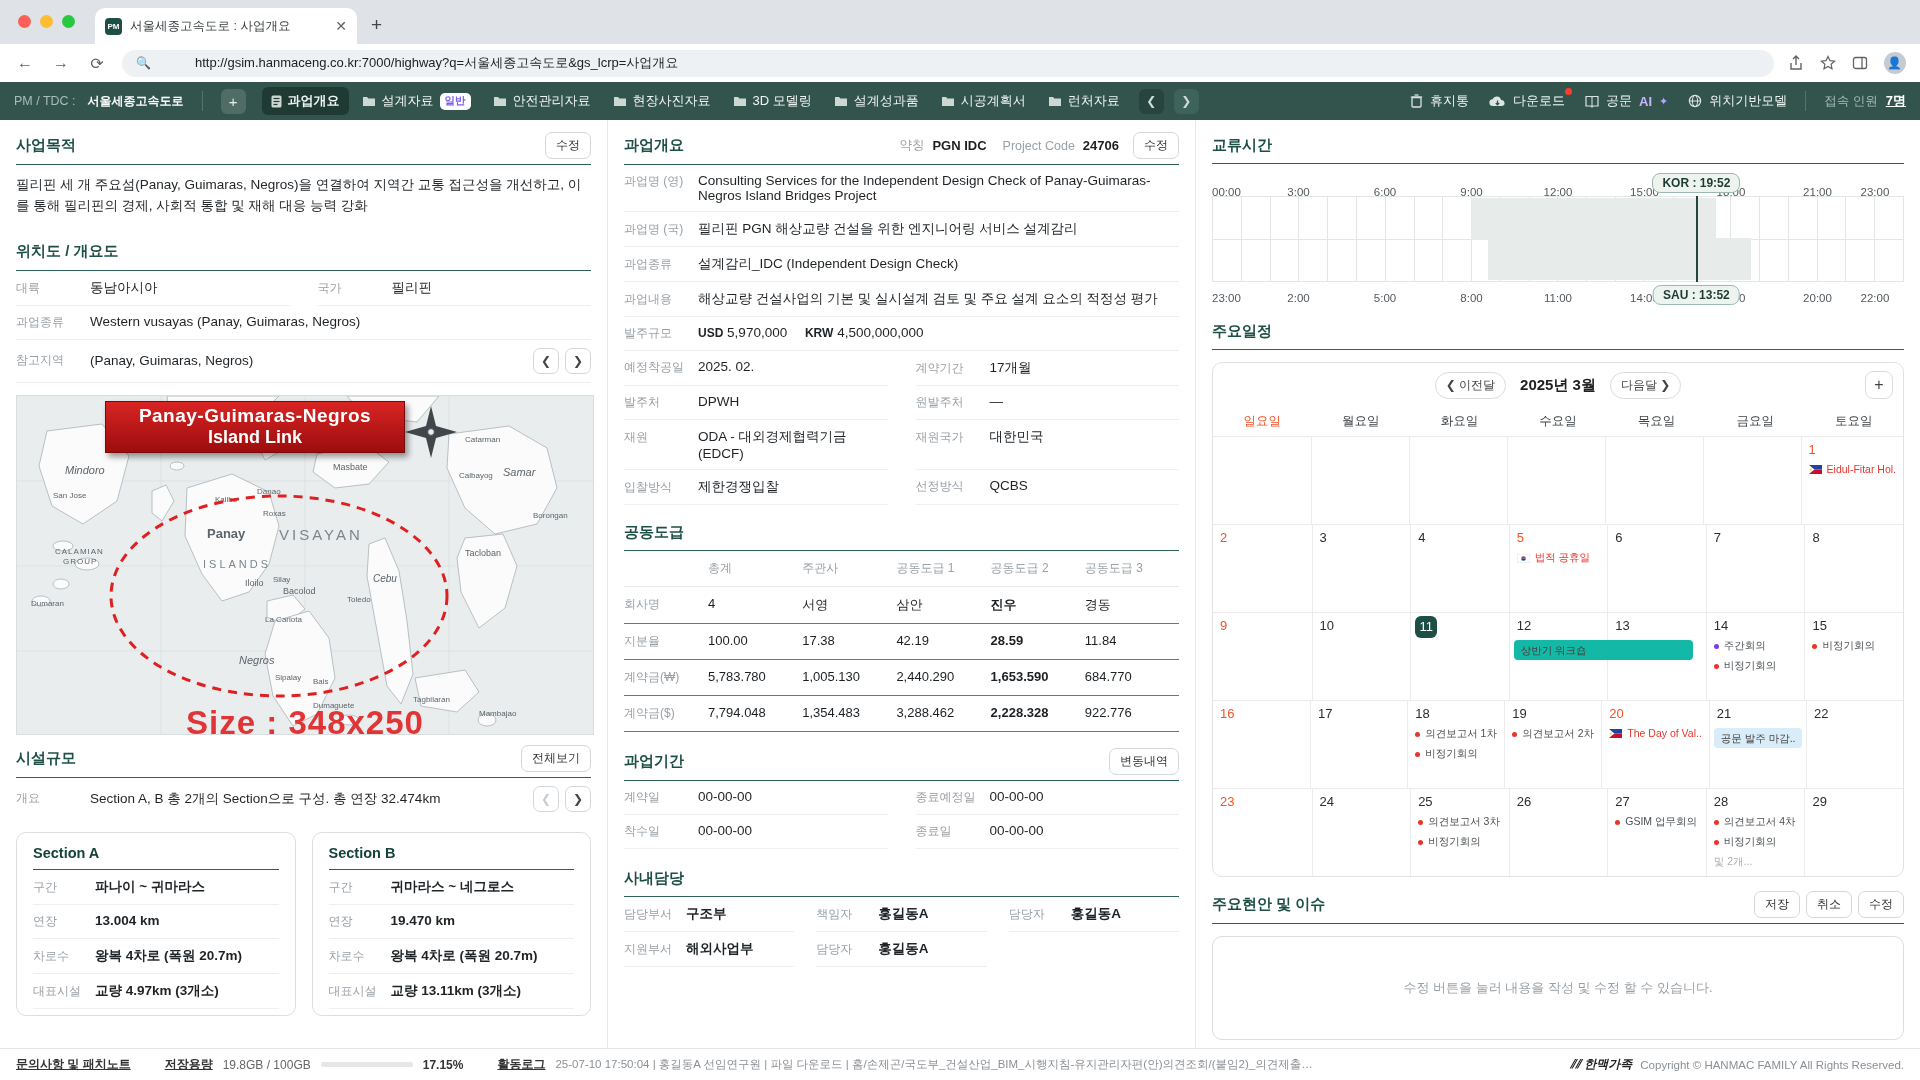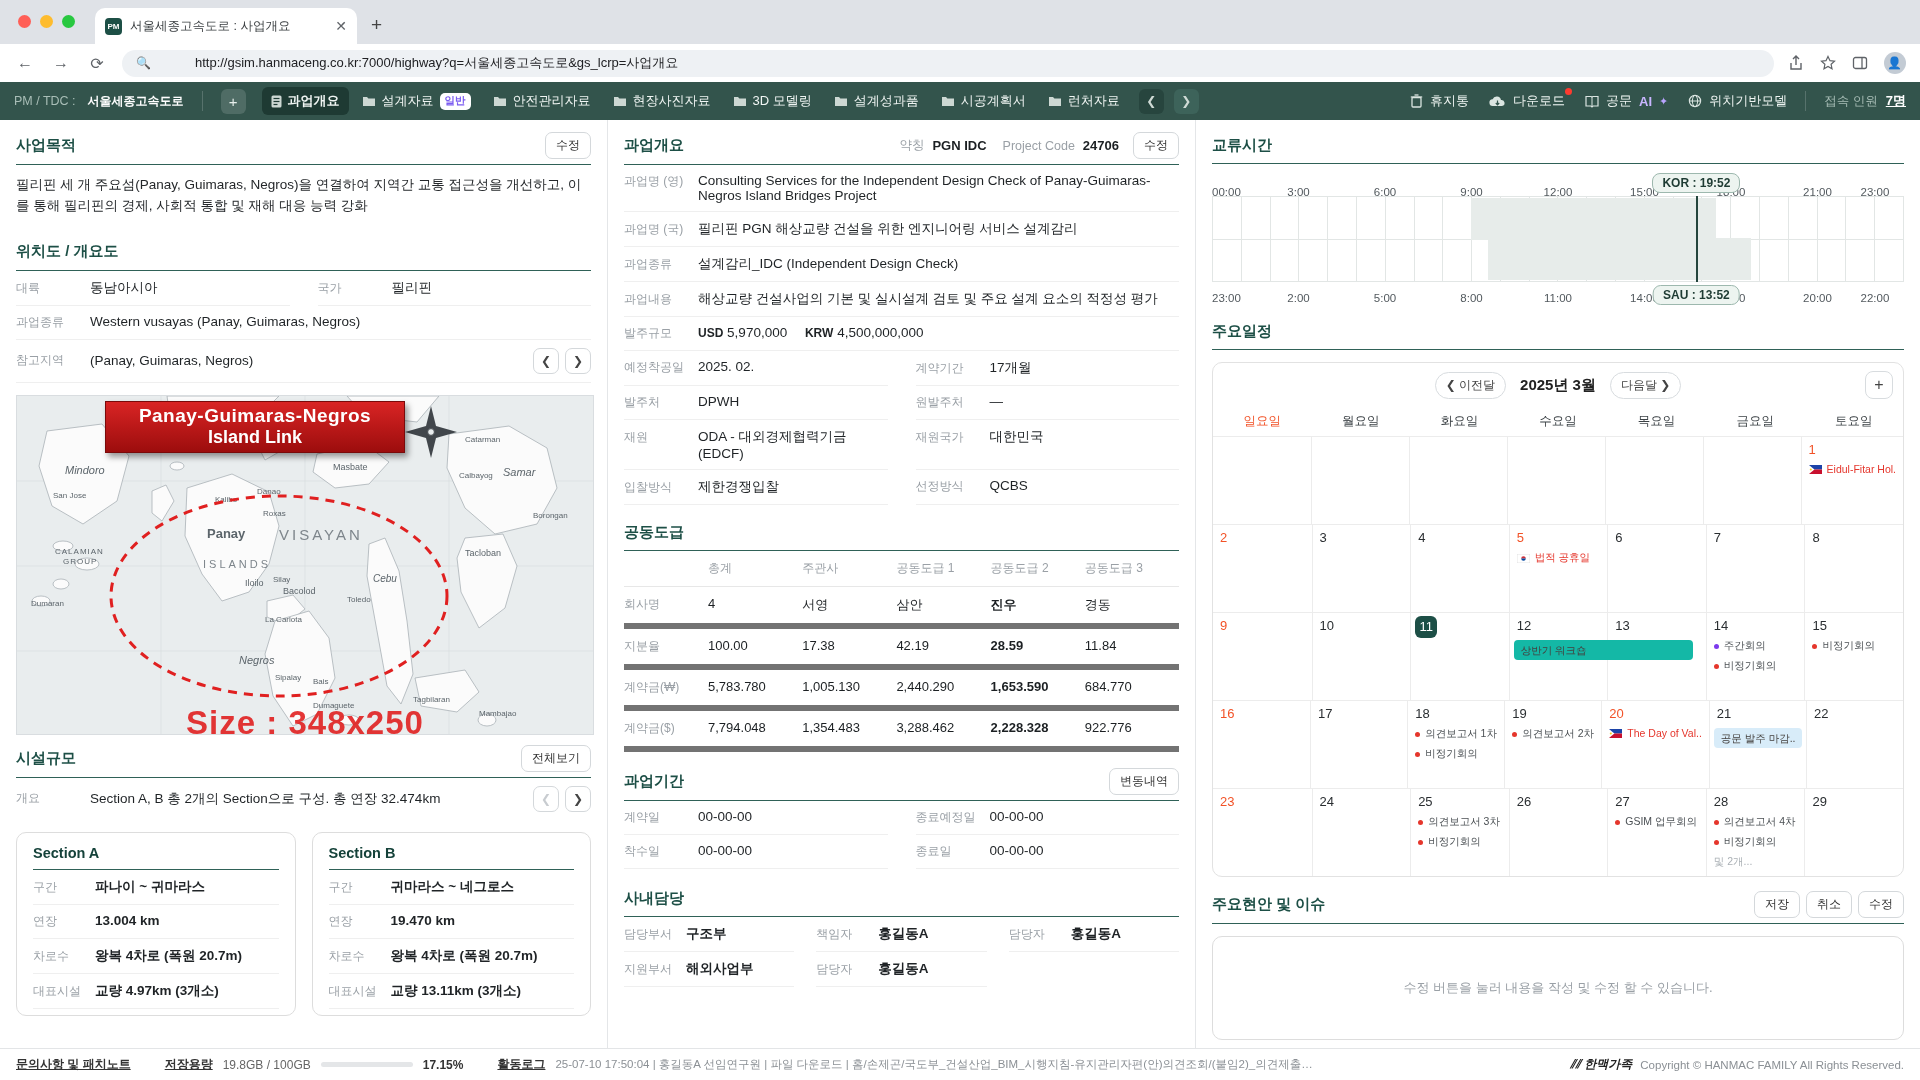--- a/index.html
+++ b/index.html
@@ -95,21 +95,21 @@
   .map-watermark{ position:absolute; bottom:-8px; width:100%; text-align:center; font-size:33px;
     font-weight:bold; color:#e01414; opacity:.85; letter-spacing:1px;}
 
   .cards{ display:flex; gap:16px; margin-top:12px;}
   .scard{ flex:1; border:1px solid #ddd; border-radius:10px; padding:12px 16px 6px;}
   .scard-title{ font-size:14.5px; font-weight:bold; color:#15423a;}
   .scard-rule{ border-bottom:1.5px solid var(--rule); margin:8px 0 0;}
 
   
   .con-grid{ display:grid; grid-template-columns:84px repeat(5,1fr); }
-  .con-cell{ padding:9px 4px 9px 0; font-size:13px; border-bottom:6px solid #737373;}
+  .con-cell{ padding:9px 4px 9px 0; font-size:13px; border-bottom:1px solid #737373;}
   .con-h{ color:var(--label); font-size:12px; border-bottom:1px solid #e7e7e7;}
   .con-lab{ color:var(--label); font-size:12px;}
   .con-v{ color:#1c2023;}
   .con-strong{ font-weight:bold;}
 
   
   .tz{ position:relative; margin-top:12px;}
   .tz-row{ position:relative; height:20px; font-size:11.5px; color:#52595e;}
   .tz-tick{ position:absolute; transform:translateX(-50%); white-space:nowrap; top:10px;}
   .tz-tick.first{ transform:none;}

